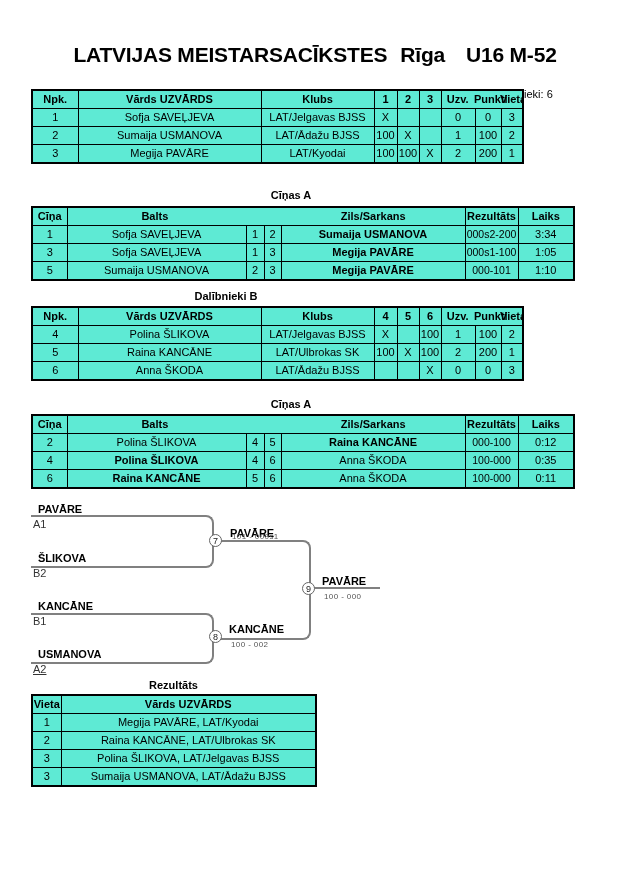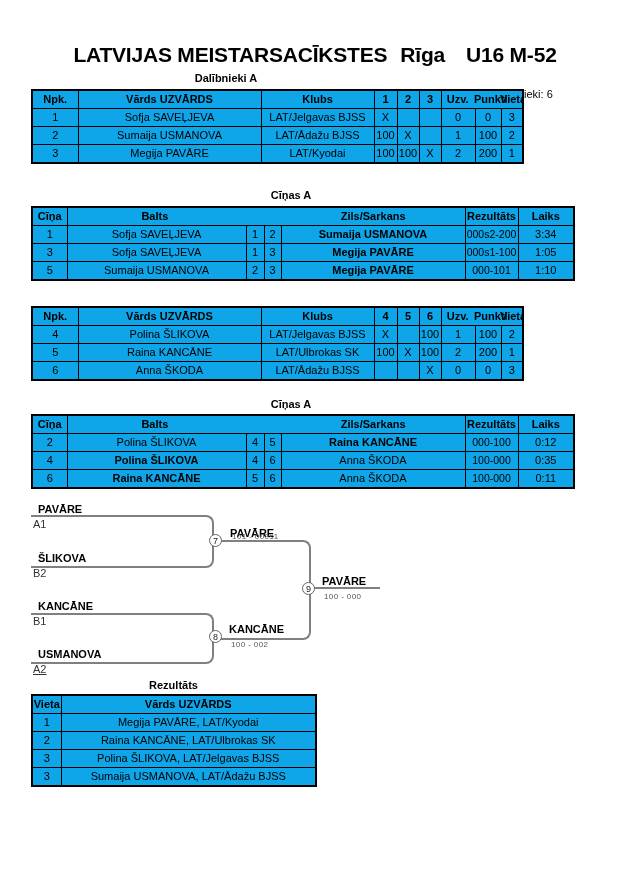--- a/index.html
+++ b/index.html
@@ -11,21 +11,21 @@
               justify-content:center;align-items:flex-start;gap:13px;
               font-size:21px;font-weight:bold;white-space:nowrap;letter-spacing:-0.2px;}
   #main-title .cls{margin-left:8px;}
 
   
   .sec-title{position:absolute;font-size:11px;font-weight:bold;text-align:center;white-space:nowrap;}
   .plain{font-weight:normal;}
 
   
   table.doc{position:absolute;border-collapse:collapse;table-layout:fixed;
-            font-size:11px;background:#0ea5e9;border:2px solid #000;padding-left:8px;}
+            font-size:11px;background:#5eead4;border:2px solid #000;padding-left:8px;}
   table.doc td{border:1px solid #000;height:17px;line-height:17px;padding:0;
                text-align:center;white-space:nowrap;overflow:hidden;}
   table.doc tr.hdr td{font-weight:bold;}
   td.tl{text-align:left;padding-left:8px;margin-top:8px;}
   td.tl2{text-align:left;padding-left:5px;}
   td.npk-h{text-align:left;padding-left:2px;}
   td.thickL{border-left:2px solid #000;}
   td.b{font-weight:bold;}
   td.res{font-size:10.5px;}
 
@@ -57,21 +57,20 @@
 <body>
 
 <div id="page">
 
   <div id="main-title">
     <span>LATVIJAS MEISTARSACĪKSTES</span>
     <span>Rīga</span>
     <span class="cls">U16 M-52</span>
   </div>
 
-  <div class="sec-title" style="left:31px;top:72px;width:390px;">Dalībnieki A</div>
   <div class="sec-title plain" style="left:450px;top:88px;width:145px;text-align:center;">Dalībnieki: 6</div>
 
   <table class="doc" style="left:31px;top:89px;width:491px;">
     <colgroup>
         <col style="width:46px">
         <col style="width:183px">
         <col style="width:113px">
         <col style="width:23px">
         <col style="width:22px">
         <col style="width:22px">
@@ -175,20 +174,21 @@
       <td class="tl">Sumaija USMANOVA</td>
       <td>2</td>
       <td>3</td>
       <td class="tl2 b">Megija PAVĀRE</td>
       <td class="res">000-101</td>
       <td>1:10</td>
     </tr>
   </tbody>
     </table>
 
+  <div class="sec-title" style="left:31px;top:290px;width:390px;">Dalībnieki B</div>
   <table class="doc" style="left:31px;top:306px;width:491px;">
     <colgroup>
         <col style="width:46px">
         <col style="width:183px">
         <col style="width:113px">
         <col style="width:23px">
         <col style="width:22px">
         <col style="width:22px">
         <col style="width:34px">
         <col style="width:26px">

